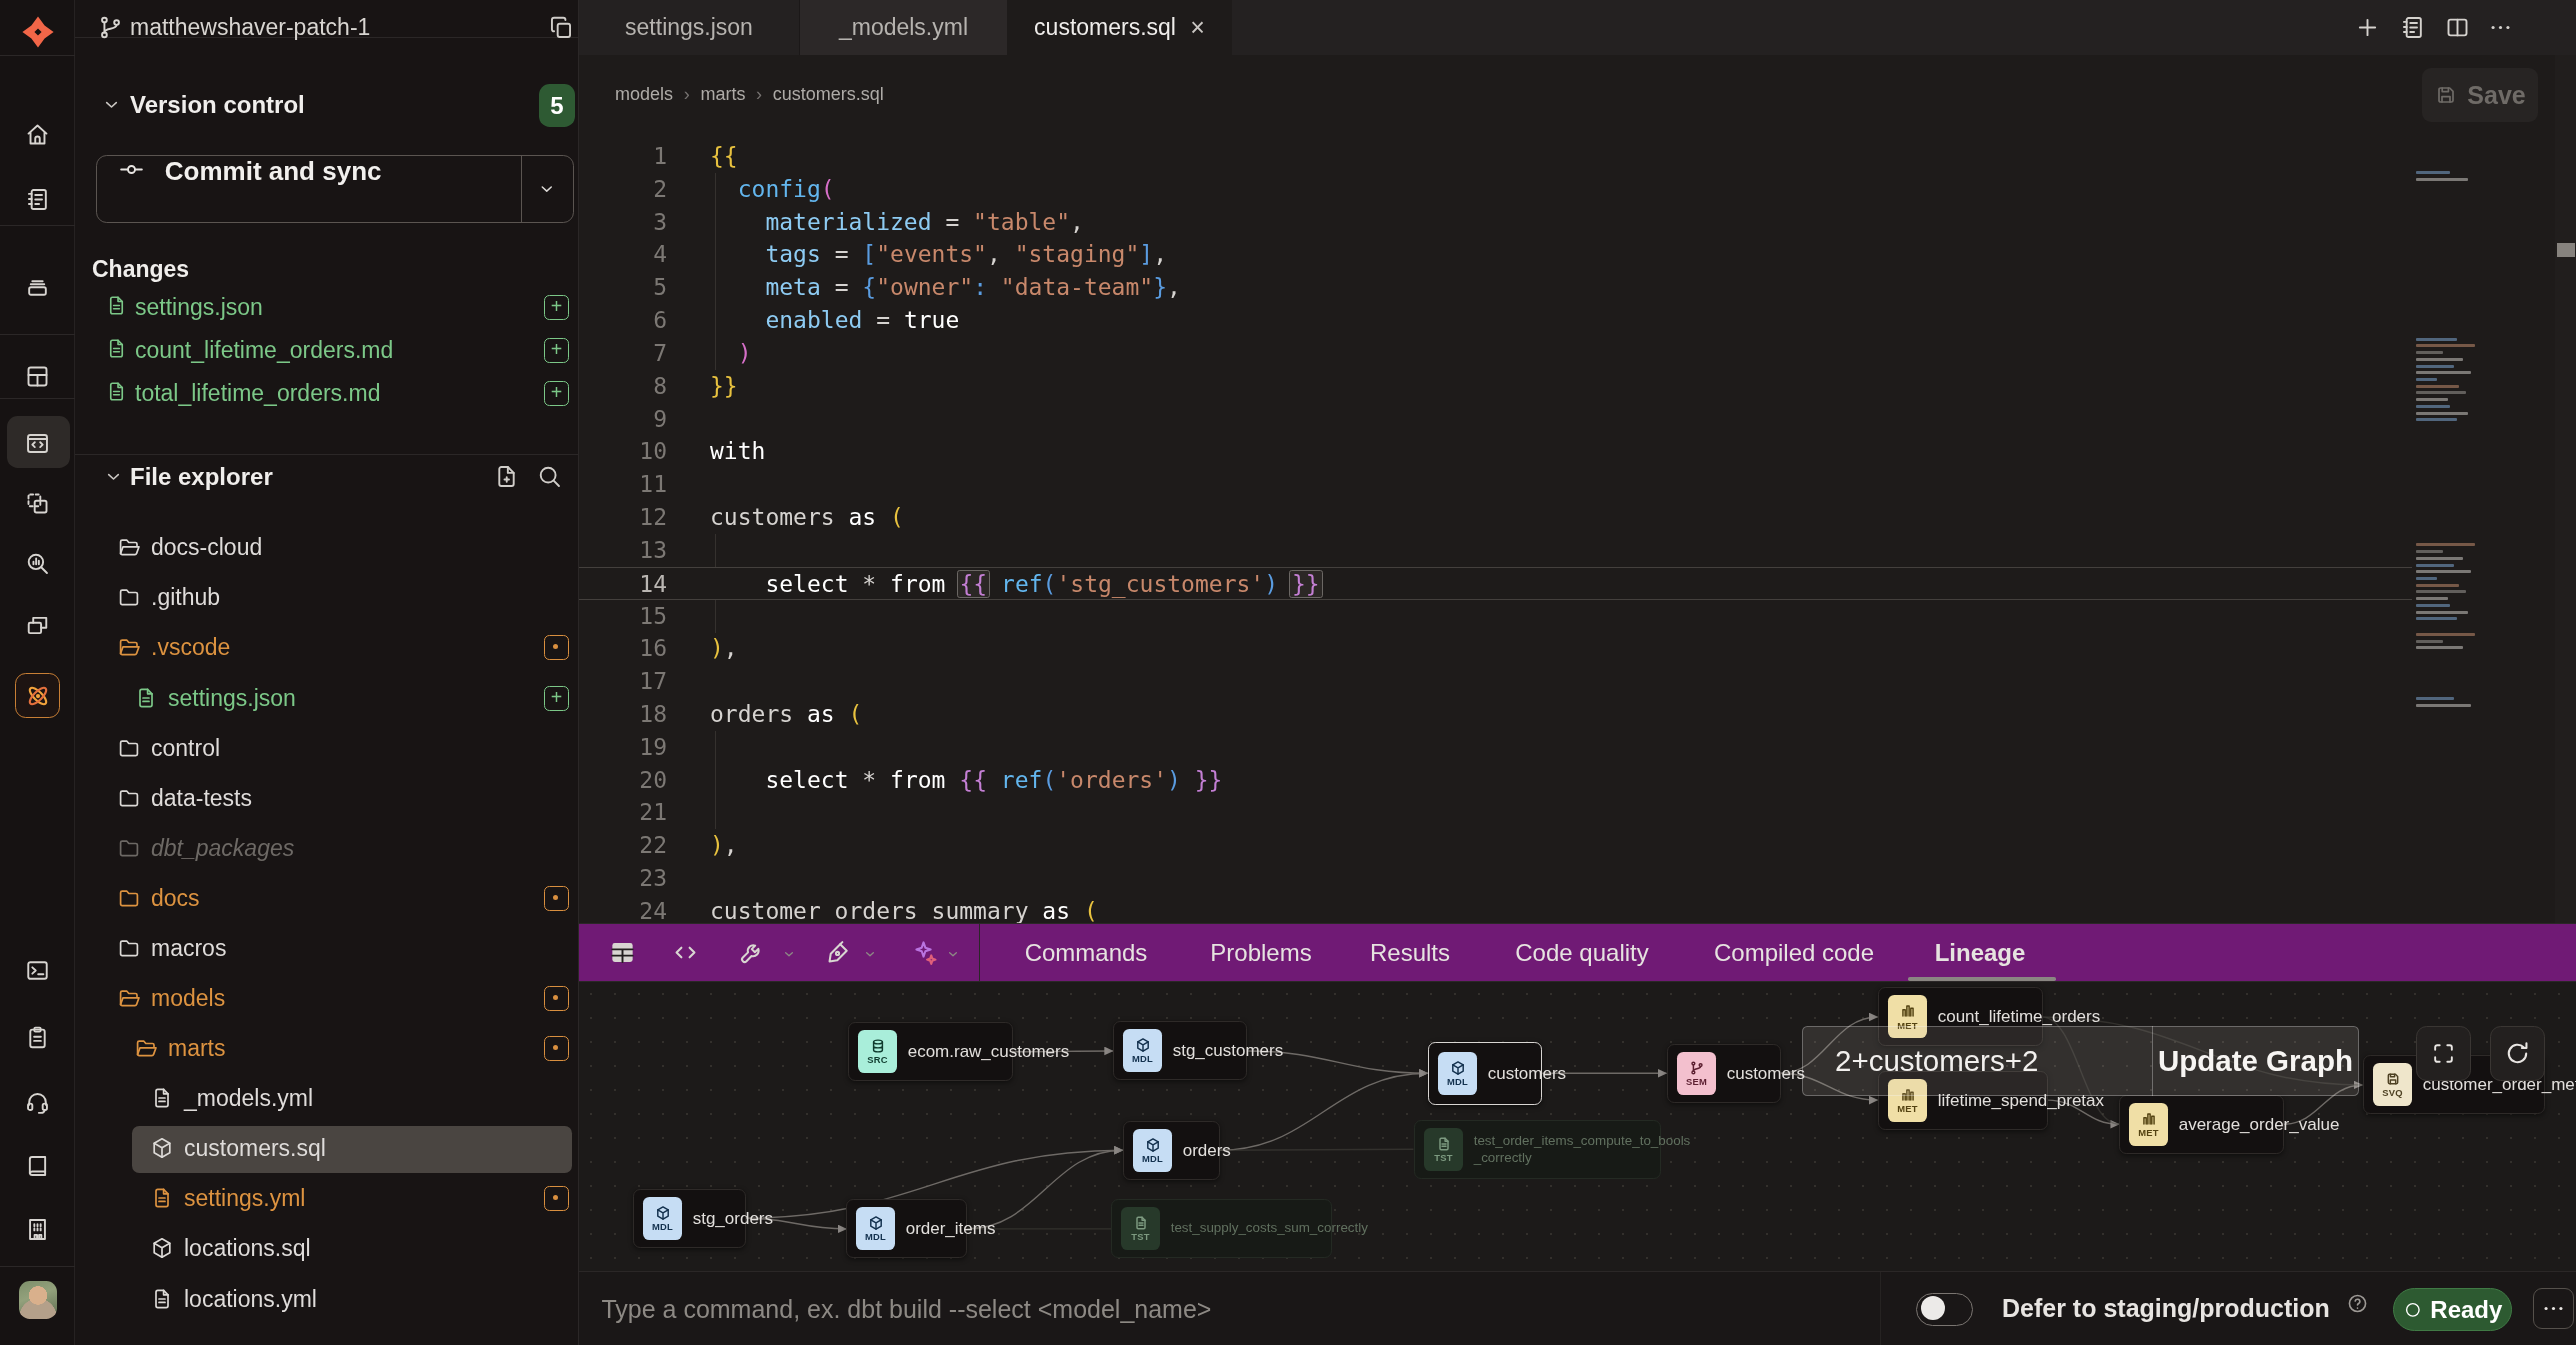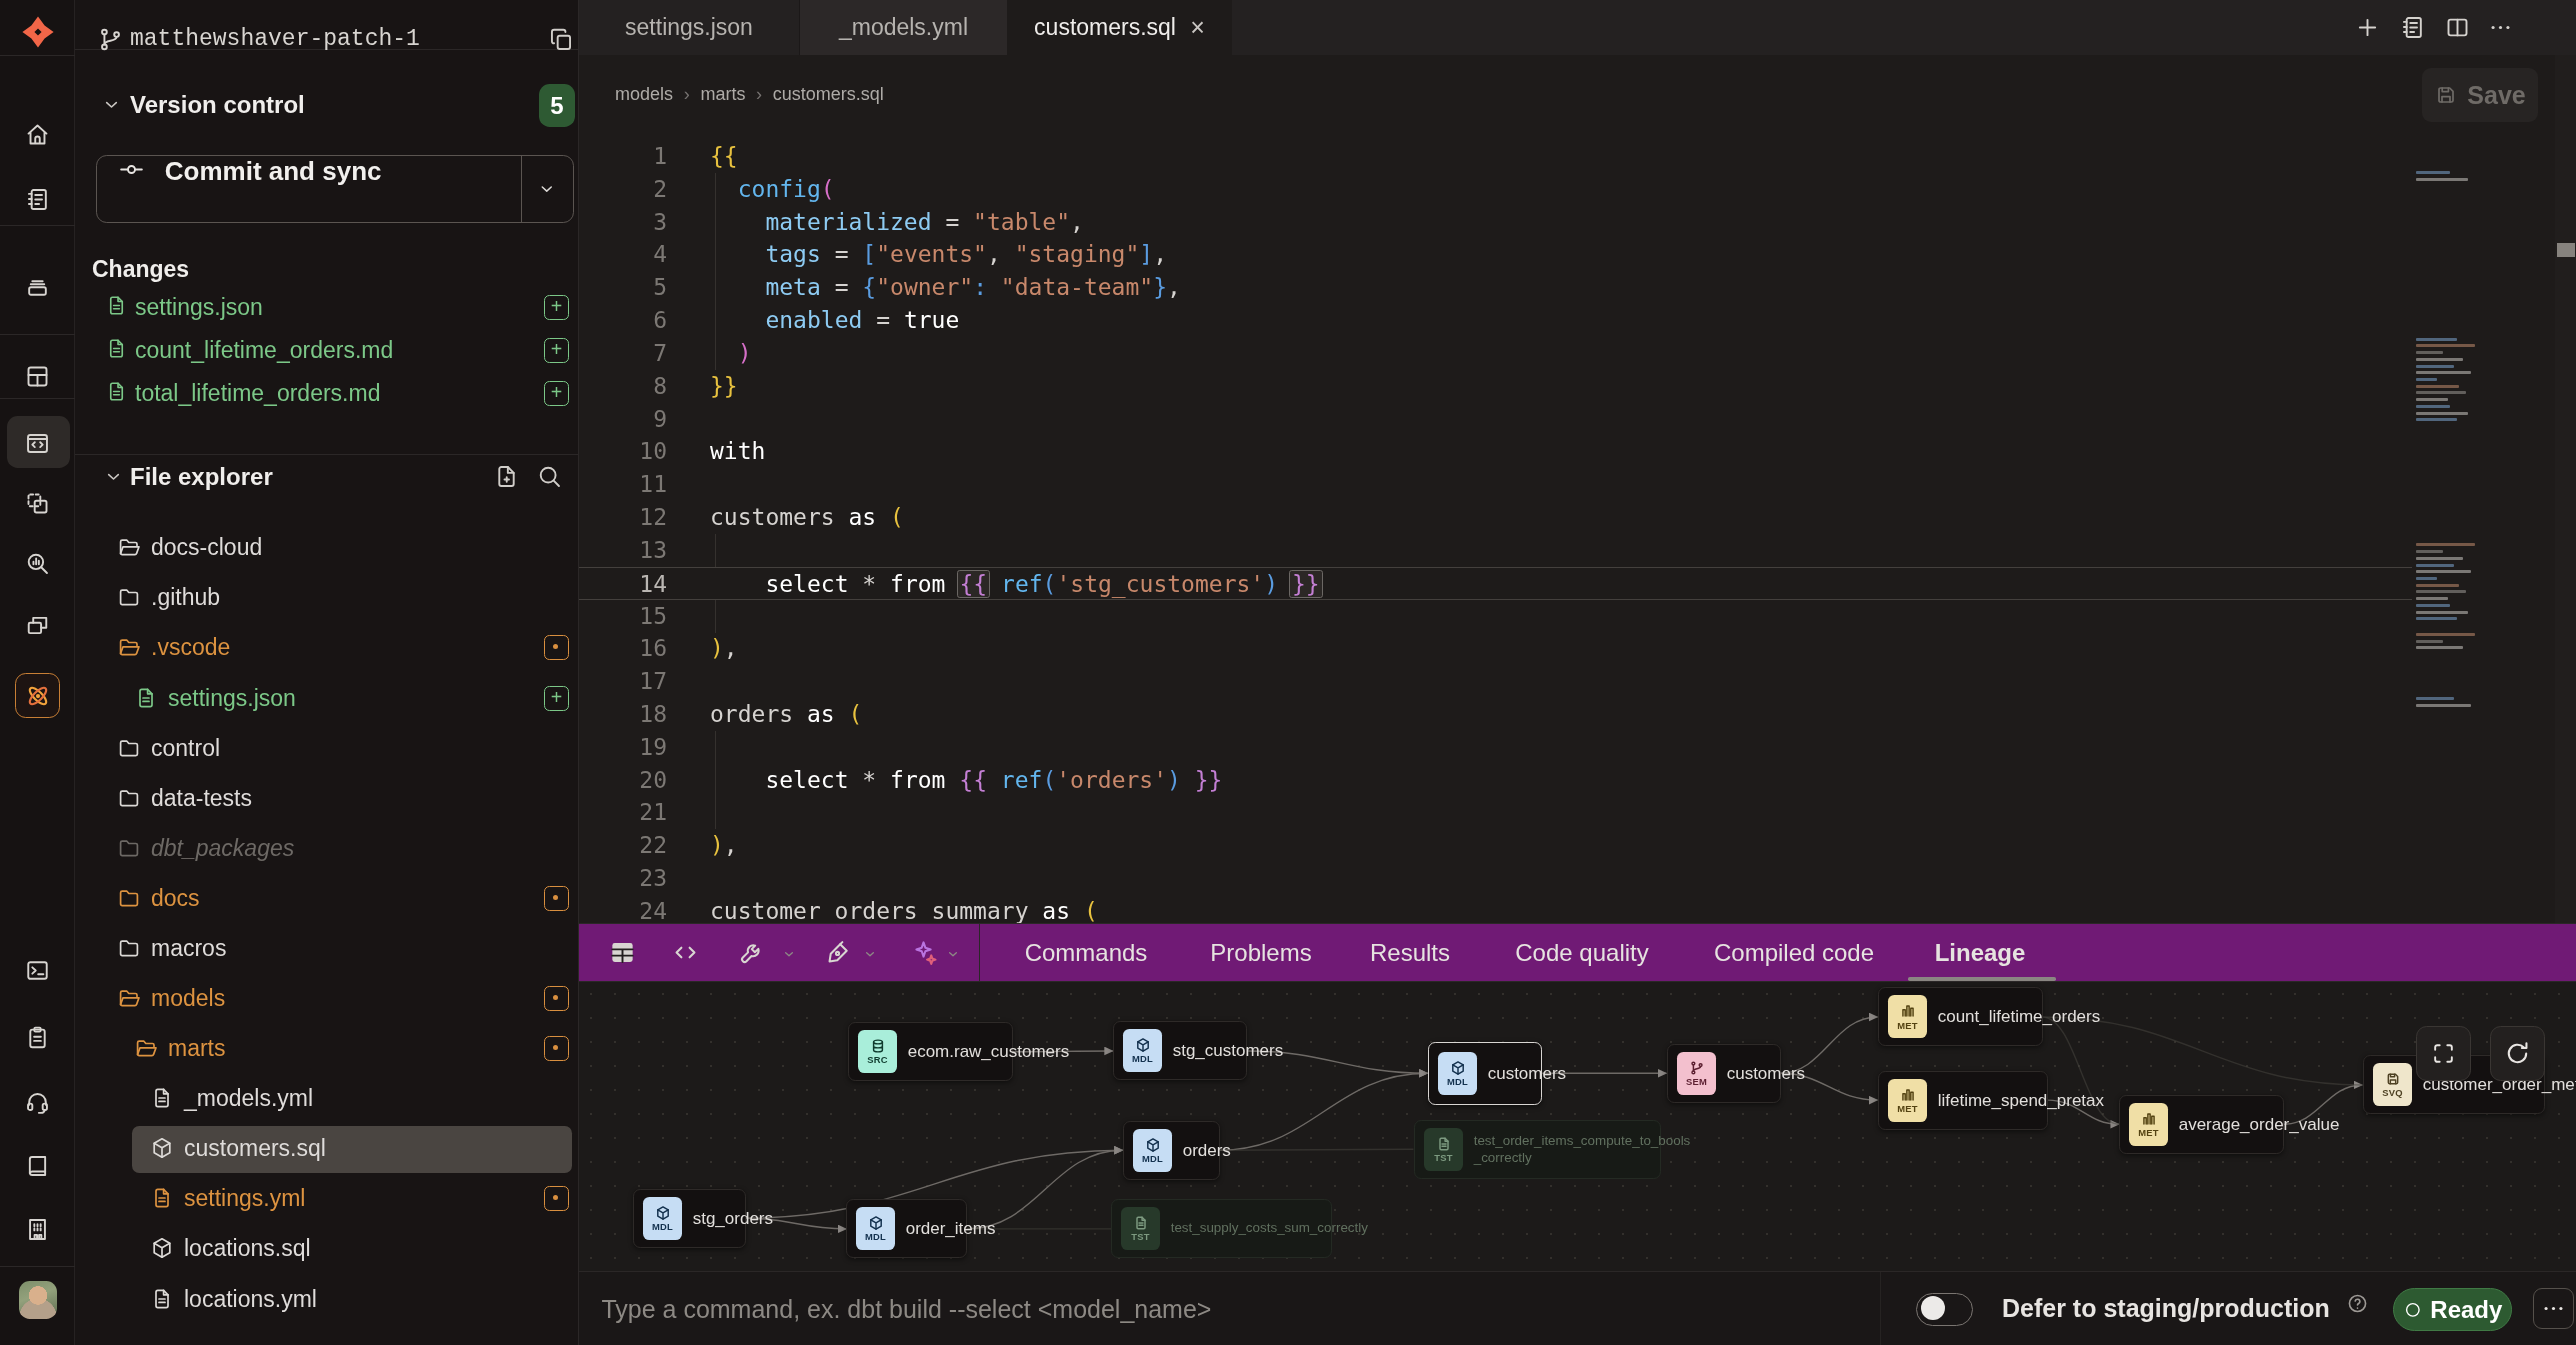--- a/index.html
+++ b/index.html
@@ -13,21 +13,21 @@
   .rail-div { position:absolute; left:0; width:75px; height:0.9px; background:#2b2727; }
   .rail-active-bg { position:absolute; left:7.2px; width:63px; height:52px; background:#2e2a28; border-radius:10.7px; }
   .atom-box { position:absolute; left:15px; width:45px; height:45px; border:1.8px solid #c87f35; border-radius:10.7px; background:#1d1412; display:flex; align-items:center; justify-content:center; }
   #avatar { position:absolute; left:19px; top:1281px; width:38px; height:38px; border-radius:10.7px;
     background: radial-gradient(circle at 50% 38%, #d9b08c 0 30%, transparent 31%),
                 radial-gradient(circle at 50% 95%, #b4a08a 0 45%, transparent 46%),
                 linear-gradient(160deg,#7d8f6a 0%, #93a17c 40%, #5d6b4f 100%); }
 
   
   #sidebar { left:75px; top:0; width:504px; height:1345px; background:#181414; border-right:0.9px solid #2b2727; }
-  #branch-row { position:absolute; left:0; top:12px; width:100%; height:38px; border-bottom:0.9px solid #2b2727;font-family:Liberation Mono, monospace; }
+  #branch-row { position:absolute; left:0; top:0; width:100%; height:38px; border-bottom:0.9px solid #2b2727; }
   #branch-row .txt { position:absolute; left:55px; top:14.3px; font-size:23px; color:#d8d5d1; }
   .side-title { font-size:24px; font-weight:bold; color:#f0eeec; }
   #vc-badge { position:absolute; left:464px; top:84px; width:36px; height:43px; background:#2e5a33; border-radius:10.7px; color:#fff; font-size:24px; font-weight:bold; display:flex; align-items:center; justify-content:center; }
   #commit-btn { position:absolute; left:20.6px; top:155px; width:478px; height:68px; border:0.9px solid #5b5551; border-radius:10.7px; display:flex; align-items:flex-start; cursor:pointer; }
   #commit-btn .lbl { font-size:26px; font-weight:bold; color:#f2f0ee; margin-left:19.7px; }
   #commit-split { position:absolute; right:0; top:0; width:52px; height:66px; border-left:0.9px solid #5b5551; display:flex; align-items:center; justify-content:center; }
   .chg-item { position:absolute; left:0; width:504px; height:43px; cursor:pointer; }
   .chg-item .nm { position:absolute; left:60px; top:7.2px; font-size:23px; color:#7cc888; }
   .chg-item .ic { position:absolute; left:29.5px; top:7.2px; color:#7cc888; }
   .badge-plus { position:absolute; left:469px; width:25px; height:25px; border:1.8px solid #7cc888; border-radius:5.4px; color:#7cc888; font-size:19.7px; line-height:21.5px; text-align:center; cursor:pointer; }
@@ -790,20 +790,25 @@
     <div class="tile SVQ">
           <svg width="16" height="16" viewBox="0 0 24 24" fill="none" stroke="currentColor" stroke-width="2.2" stroke-linecap="round" stroke-linejoin="round">
             <path d="M5 6.6C5 5.7 5.7 5 6.6 5h9.1L19 8.3v9.1c0 .9-.7 1.6-1.6 1.6H6.6c-.9 0-1.6-.7-1.6-1.6Z"></path>
             <path d="M8.2 5v3.6h6.2V5M8 19v-5.4h8V19"></path>
           </svg>
           <span>SVQ</span>
         </div>
     <div class="lbl">customer_order_metrics</div>
       </div>
     </div>
+  <div id="overlay">
+    <div class="q">2+customers+2</div>
+    <div class="dv"></div>
+    <div class="btn">Update Graph</div>
+  </div>
   <div class="cv-btn" style="left:1837px;top:44px" id="btn-full">
       <svg width="27" height="27" viewBox="0 0 24 24" fill="none" stroke="currentColor" stroke-width="1.7" stroke-linecap="round" stroke-linejoin="round">
         <path d="M8.6 4.6H6.4c-1 0-1.8.8-1.8 1.8v2.2M15.4 4.6h2.2c1 0 1.8.8 1.8 1.8v2.2M8.6 19.4H6.4c-1 0-1.8-.8-1.8-1.8v-2.2M15.4 19.4h2.2c1 0 1.8-.8 1.8-1.8v-2.2"></path>
       </svg>
     </div>
   <div class="cv-btn" style="left:1911px;top:44px" id="btn-refresh">
       <svg width="29" height="29" viewBox="0 0 24 24" fill="none" stroke="currentColor" stroke-width="1.7" stroke-linecap="round" stroke-linejoin="round">
         <path d="M19.2 12a7.2 7.2 0 1 1-2.1-5.1"></path>
         <path d="M19.4 3.6v3.8h-3.8"></path>
       </svg>

